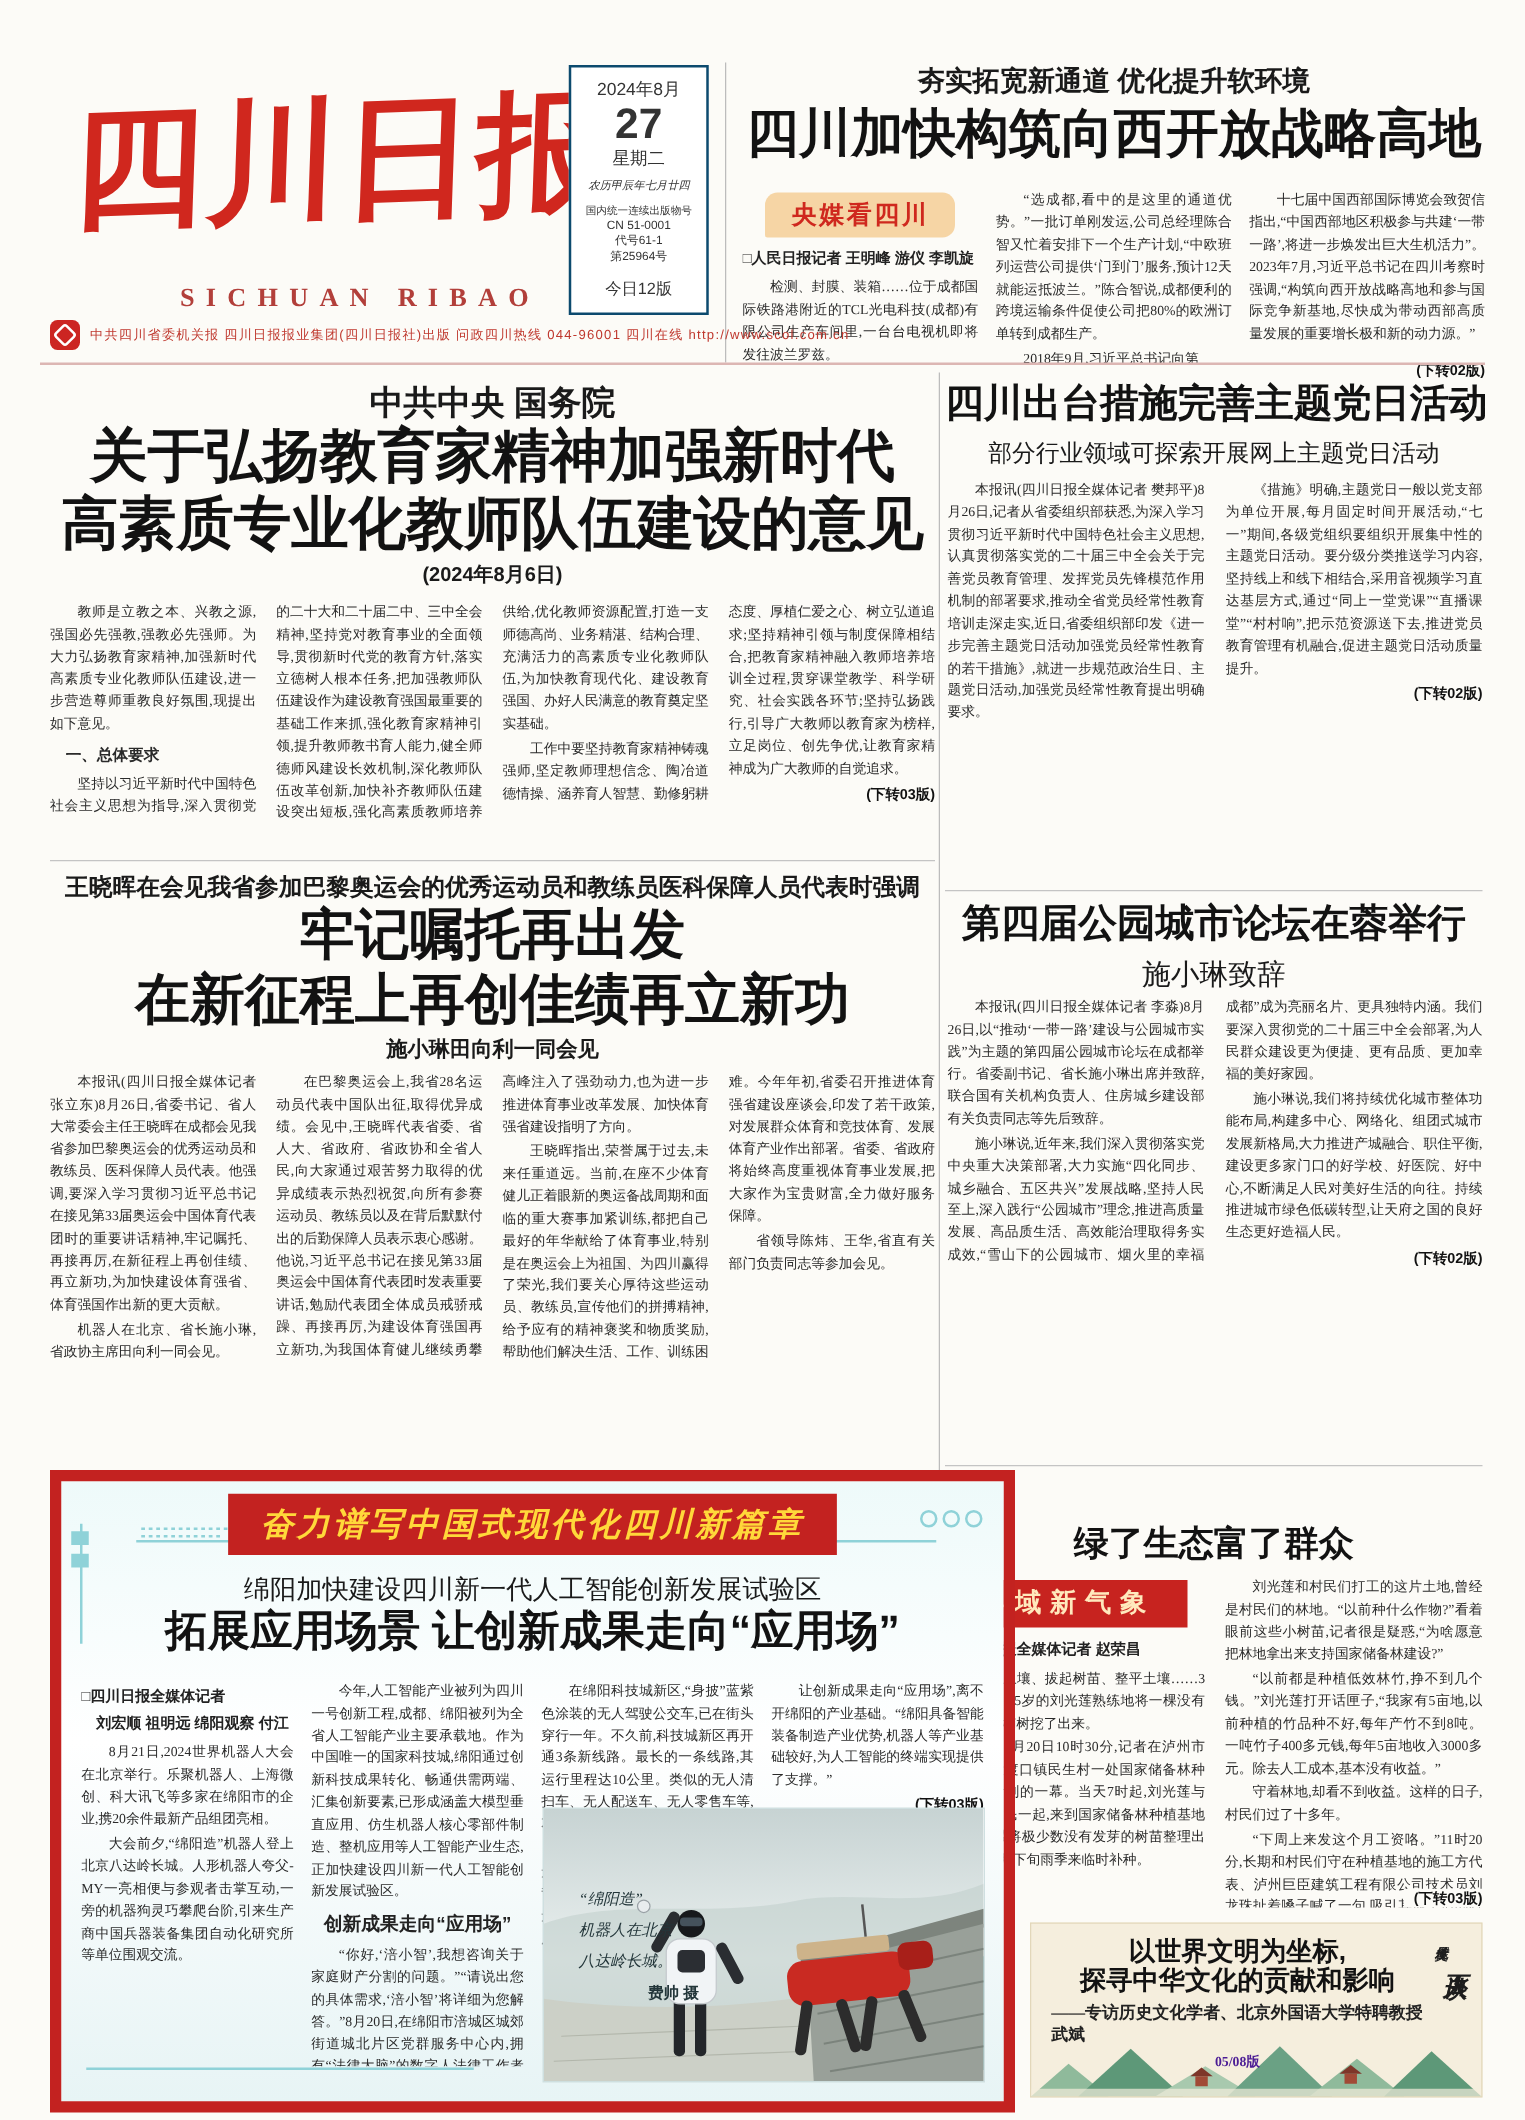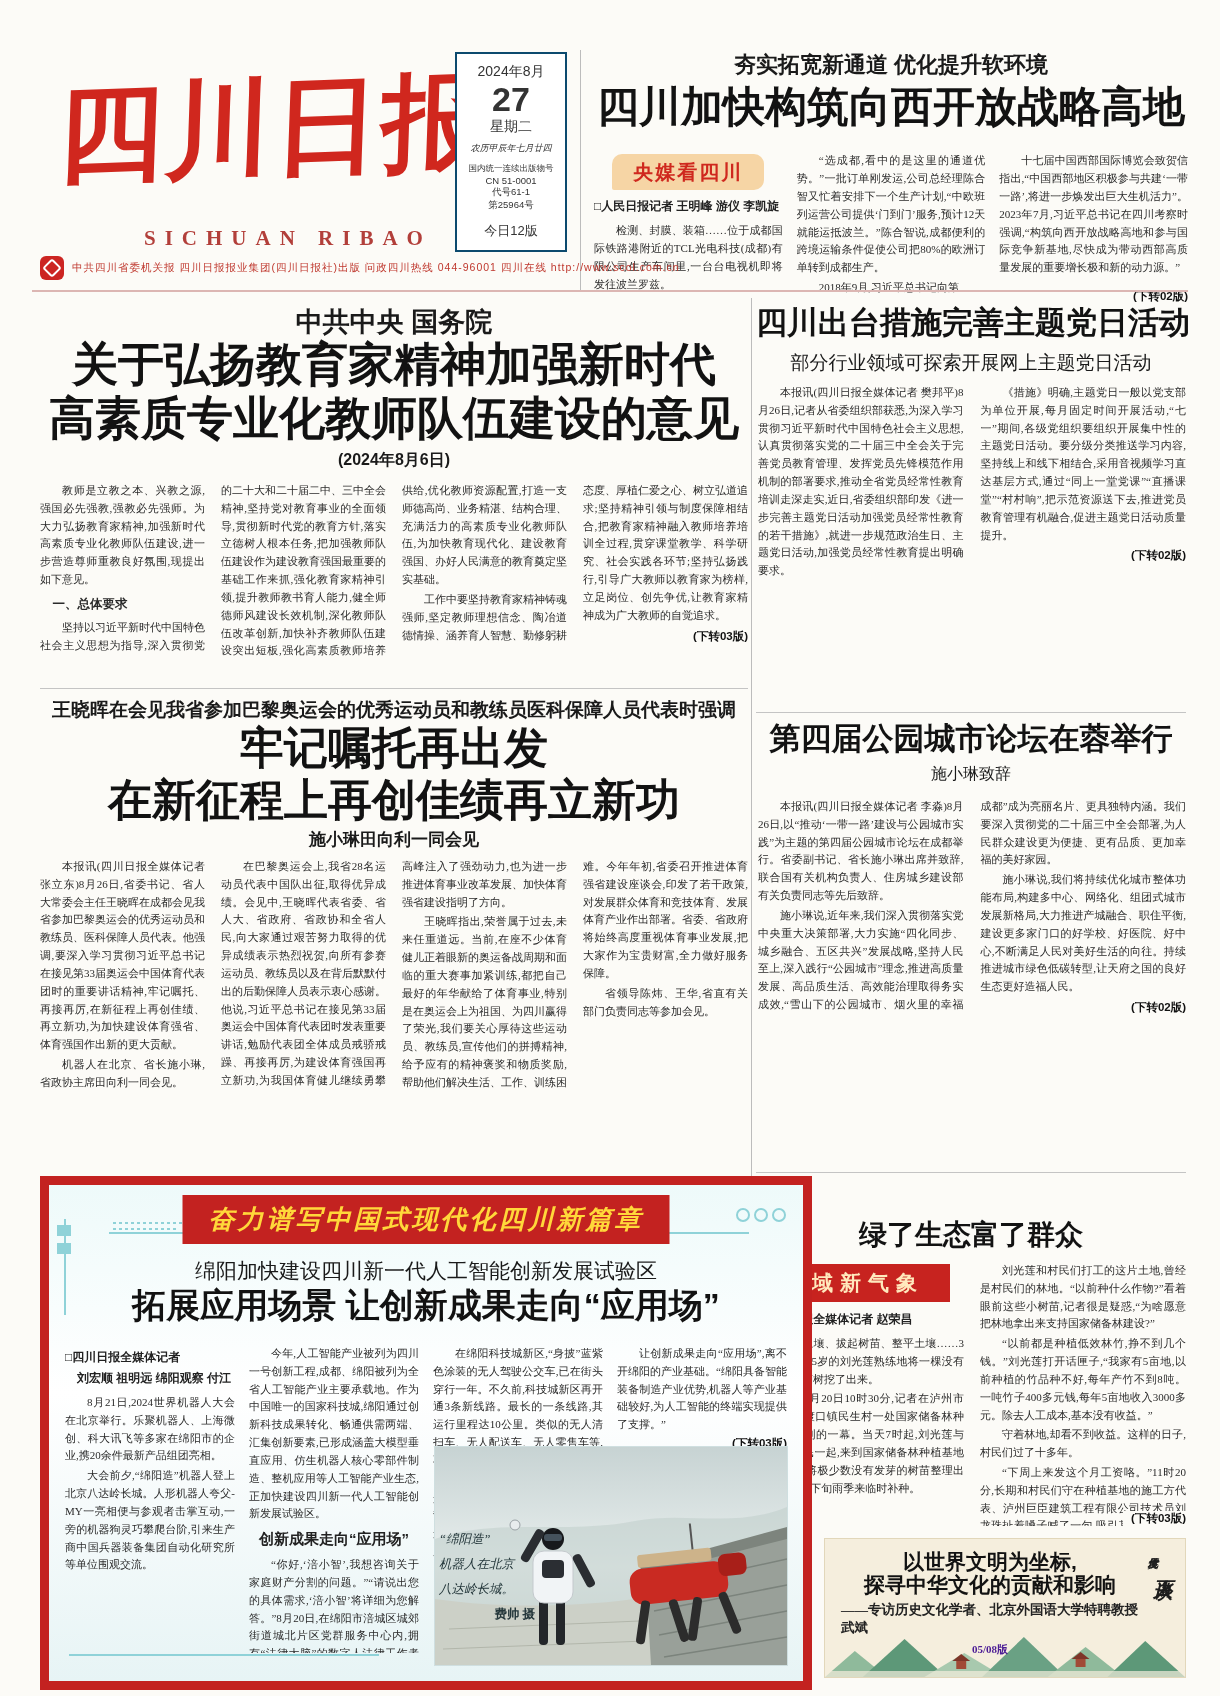--- a/index.html
+++ b/index.html
@@ -115,21 +115,21 @@
   <div class="abs hl" style="left:756px;top:306px;width:430px;font-size:31px;white-space:nowrap;">四川出台措施完善主题党日活动</div>
   <div class="abs kick" style="left:756px;top:350px;width:430px;font-size:19px;">部分行业领域可探索开展网上主题党日活动</div>
   <div class="abs bt cols2" style="left:758px;top:384px;width:428px;height:322px;">
     <p>本报讯(四川日报全媒体记者 樊邦平)8月26日,记者从省委组织部获悉,为深入学习贯彻习近平新时代中国特色社会主义思想,认真贯彻落实党的二十届三中全会关于完善党员教育管理、发挥党员先锋模范作用机制的部署要求,推动全省党员经常性教育培训走深走实,近日,省委组织部印发《进一步完善主题党日活动加强党员经常性教育的若干措施》,就进一步规范政治生日、主题党日活动,加强党员经常性教育提出明确要求。</p>
     <p>《措施》明确,主题党日一般以党支部为单位开展,每月固定时间开展活动,“七一”期间,各级党组织要组织开展集中性的主题党日活动。要分级分类推送学习内容,坚持线上和线下相结合,采用音视频学习直达基层方式,通过“同上一堂党课”“直播课堂”“村村响”,把示范资源送下去,推进党员教育管理有机融合,促进主题党日活动质量提升。</p>
     <div class="jump">(下转02版)</div>
   </div>
   <div class="abs hline" style="left:756px;top:712px;width:430px;"></div>
 
   <div class="abs hl" style="left:756px;top:722px;width:430px;font-size:31px;white-space:nowrap;">第四届公园城市论坛在蓉举行</div>
-  <div class="abs kick" style="left:756px;top:764px;width:430px;font-size:16px;">施小琳致辞</div>
+  <div class="abs kick" style="left:756px;top:764px;width:430px;font-size:23px;">施小琳致辞</div>
   <div class="abs bt cols2" style="left:758px;top:798px;width:428px;height:362px;">
     <p>本报讯(四川日报全媒体记者 李淼)8月26日,以“推动‘一带一路’建设与公园城市实践”为主题的第四届公园城市论坛在成都举行。省委副书记、省长施小琳出席并致辞,联合国有关机构负责人、住房城乡建设部有关负责同志等先后致辞。</p>
     <p>施小琳说,近年来,我们深入贯彻落实党中央重大决策部署,大力实施“四化同步、城乡融合、五区共兴”发展战略,坚持人民至上,深入践行“公园城市”理念,推进高质量发展、高品质生活、高效能治理取得务实成效,“雪山下的公园城市、烟火里的幸福成都”成为亮丽名片、更具独特内涵。我们要深入贯彻党的二十届三中全会部署,为人民群众建设更为便捷、更有品质、更加幸福的美好家园。</p>
     <p>施小琳说,我们将持续优化城市整体功能布局,构建多中心、网络化、组团式城市发展新格局,大力推进产城融合、职住平衡,建设更多家门口的好学校、好医院、好中心,不断满足人民对美好生活的向往。持续推进城市绿色低碳转型,让天府之国的良好生态更好造福人民。</p>
     <div class="jump">(下转02版)</div>
   </div>
   <div class="abs hline" style="left:756px;top:1172px;width:430px;"></div>
 
   <div class="abs hl" style="left:756px;top:1220px;width:430px;font-size:28px;">绿了生态富了群众</div>
   <div class="abs" style="left:758px;top:1262px;width:428px;height:264px;display:flex;gap:16px;">
@@ -258,21 +258,21 @@
           <rect x="206" y="104" width="74" height="13" rx="3" fill="#cdb38a"></rect>
           <line x1="262" y1="104" x2="262" y2="78" stroke="#555" stroke-width="2"></line>
           <rect x="196" y="118" width="98" height="36" rx="13" fill="#c92a22"></rect>
           <rect x="286" y="112" width="28" height="22" rx="7" fill="#a81f19"></rect>
           <rect x="206" y="150" width="9" height="44" rx="4" fill="#2c2c2c" transform="rotate(14 210 150)"></rect>
           <rect x="232" y="152" width="9" height="44" rx="4" fill="#2c2c2c" transform="rotate(-12 236 152)"></rect>
           <rect x="258" y="152" width="9" height="44" rx="4" fill="#2c2c2c" transform="rotate(14 262 152)"></rect>
           <rect x="282" y="150" width="9" height="44" rx="4" fill="#2c2c2c" transform="rotate(-16 286 150)"></rect>
         </g>
       </svg>
-      <div class="photo-cap" style="position:absolute;left:4px;top:60px;width:104px;margin-top:20px;">
+      <div class="photo-cap" style="position:absolute;left:28px;top:60px;width:104px;">
         <div>“绵阳造”</div>
         <div>机器人在北京</div>
         <div>八达岭长城。</div>
         <div style="font-style:normal;font-weight:bold;text-align:right;padding-right:8px;">费帅 摄</div>
       </div>
     </div>
   </div>
 
 </div>
 

